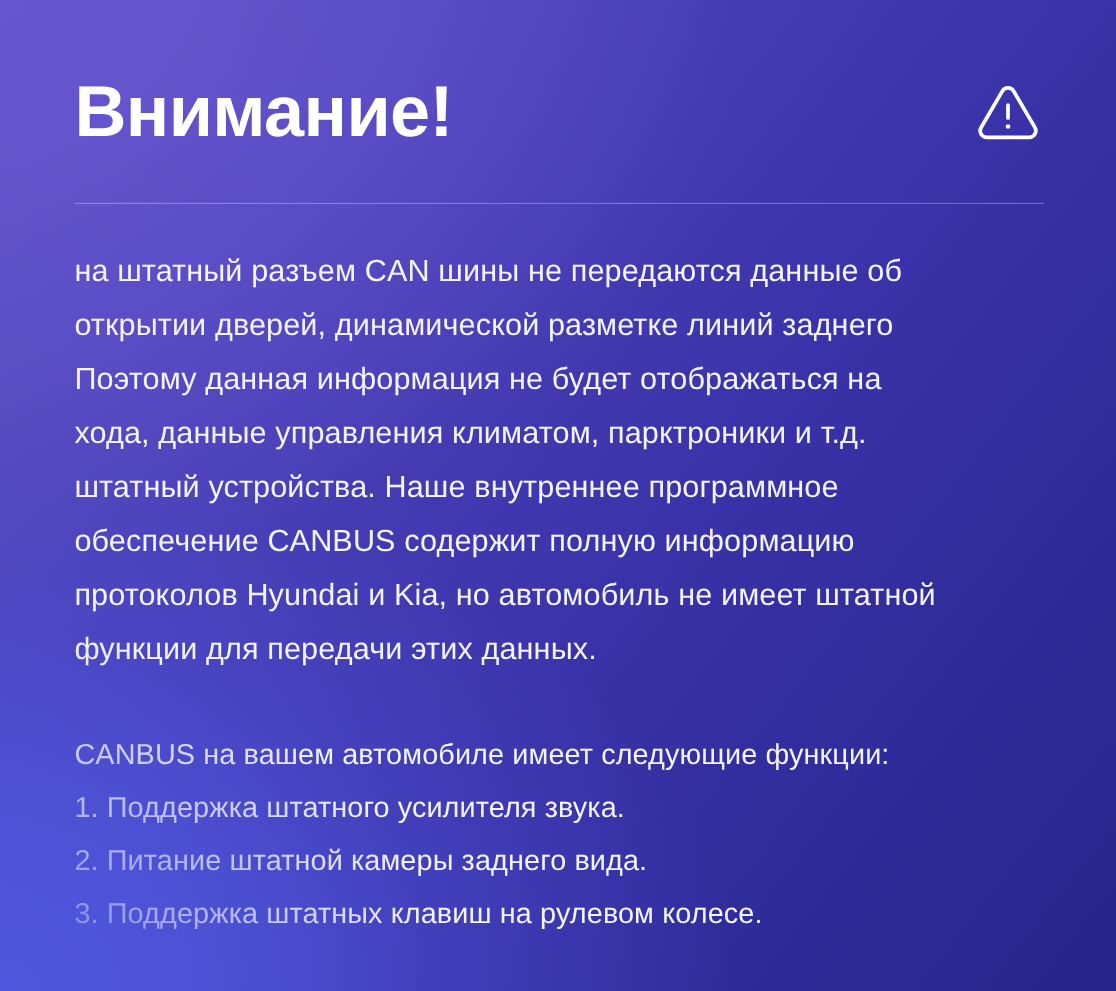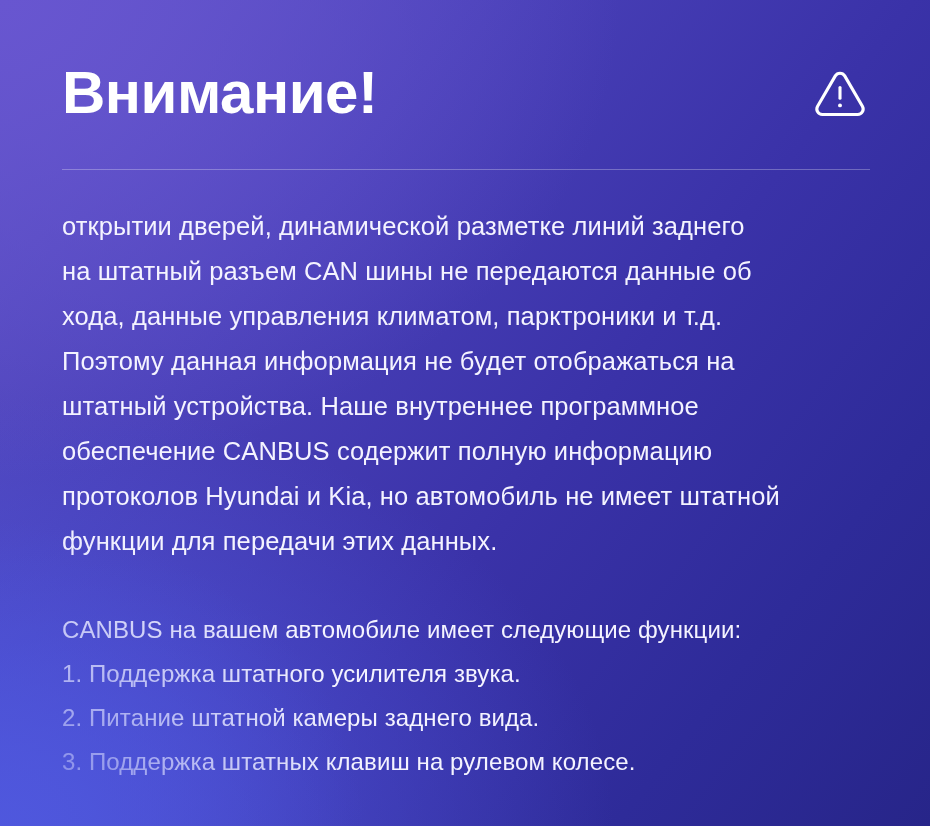--- a/index.html
+++ b/index.html
@@ -130,24 +130,24 @@
         <circle cx="28" cy="39.4" r="1.95" fill="#ffffff"></circle>
       </svg>
     </span>
   </div>
 
   <div class="divider"></div>
 
   <div class="content">
 
     <div class="para">
+      <p>на штатный разъем CAN шины не передаются данные об</p>
       <p>открытии дверей, динамической разметке линий заднего</p>
-      <p>на штатный разъем CAN шины не передаются данные об</p>
+      <p>Поэтому данная информация не будет отображаться на</p>
       <p>хода, данные управления климатом, парктроники и т.д.</p>
-      <p>Поэтому данная информация не будет отображаться на</p>
       <p>штатный устройства. Наше внутреннее программное</p>
       <p>обеспечение CANBUS содержит полную информацию</p>
       <p>протоколов Hyundai и Kia, но автомобиль не имеет штатной</p>
       <p>функции для передачи этих данных.</p>
     </div>
 
     <div class="list-block">
       <div class="intro">CANBUS на вашем автомобиле имеет следующие функции:</div>
 
       <ul class="items">

